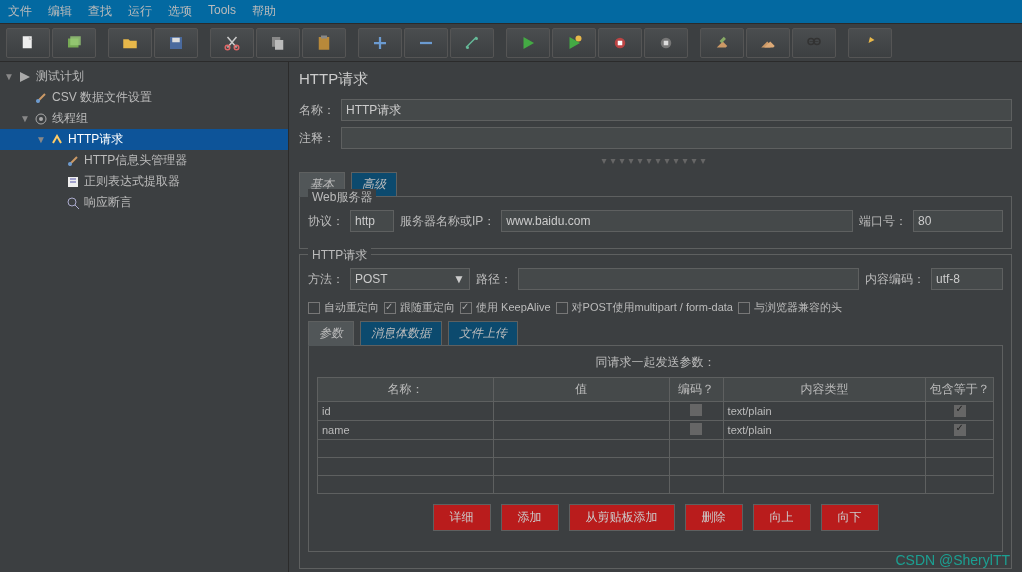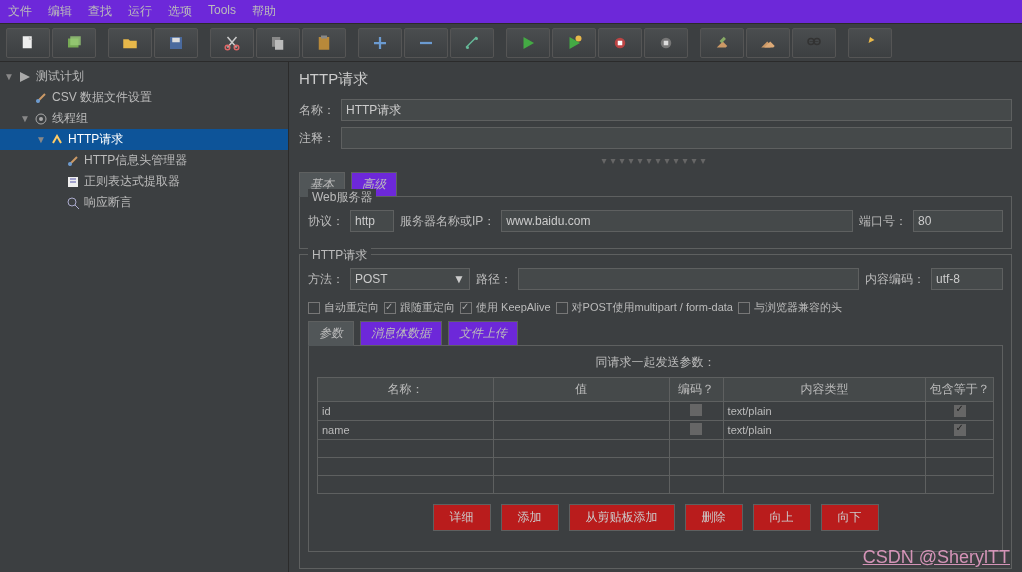--- a/index.html
+++ b/index.html
@@ -1,56 +1,56 @@
 <!DOCTYPE html>
 <html><head>
 <meta charset="utf-8">
 <style>
 * { box-sizing: border-box; margin: 0; padding: 0; }
 body { font-family: "Microsoft YaHei", Arial, sans-serif; font-size: 12px; background: #3c3f41; color: #bbbbbb; width: 1022px; height: 572px; overflow: hidden; }
-.menubar { background: #6d28d9; display: flex; padding: 3px 8px; gap: 16px; border-bottom: 1px solid #2b2b2b; }
+.menubar { background: #0369a1; display: flex; padding: 3px 8px; gap: 16px; border-bottom: 1px solid #2b2b2b; }
 .menubar span { cursor: pointer; }
 .toolbar { background: #3c3f41; display: flex; padding: 4px 6px; gap: 2px; border-bottom: 1px solid #2b2b2b; height: 38px; align-items: center; }
 .tbtn { width: 44px; height: 30px; border: 1px solid #555; background: linear-gradient(#4a4d4f,#3c3f41); display: flex; align-items: center; justify-content: center; border-radius: 2px; cursor: pointer; }
 .tbtn svg { width: 18px; height: 18px; }
 .sep { width: 8px; }
 .main { display: flex; height: calc(100% - 60px); }
 .tree { width: 289px; background: #3c3f41; border-right: 1px solid #2b2b2b; padding: 4px 0; }
 .tree-item { display: flex; align-items: center; padding: 2px 4px; gap: 4px; cursor: pointer; white-space: nowrap; }
 .tree-item.selected { background: #0d5499; color: #fff; }
 .indent0 { padding-left: 4px; } .indent1 { padding-left: 20px; } .indent2 { padding-left: 36px; } .indent3 { padding-left: 52px; }
 .arrow { width: 10px; display: inline-block; color: #888; font-size: 10px; }
 .tree-icon { width: 14px; height: 14px; display: inline-flex; }
 .panel { flex: 1; background: #3c3f41; padding: 8px 10px 0 10px; overflow: auto; position: relative; }
 .panel h2 { font-size: 15px; font-weight: normal; color: #ccc; margin-bottom: 10px; }
 .row { display: flex; align-items: center; margin-bottom: 6px; gap: 6px; }
 .lbl { white-space: nowrap; }
 input[type=text], .txt { background: #45494a; border: 1px solid #5e6060; color: #ccc; padding: 2px 4px; font-size: 12px; height: 22px; }
 .txt { flex: 1; }
 .grip { text-align: center; color: #666; font-size: 10px; letter-spacing: 4px; margin: 2px 0 6px; }
 .tabs { display: flex; gap: 6px; margin-bottom: 0; font-style: italic; }
-.tab { background: #6d28d9; border: 1px solid #5e6060; padding: 3px 10px; cursor: pointer; }
+.tab { background: #0c4a6e; border: 1px solid #5e6060; padding: 3px 10px; cursor: pointer; }
 .tab.active { background: #515658; border-bottom: 1px solid #515658; }
 .group { border: 1px solid #5e6060; margin-top: -1px; padding: 6px 8px 10px; margin-bottom: 6px; }
 .group-title { position: relative; top: -14px; background: #3c3f41; padding: 0 4px; display: inline-block; font-size: 12px; }
 .group-inner { margin-top: -10px; }
 .select { background: #45494a; border: 1px solid #5e6060; color: #ccc; padding: 2px 4px; height: 22px; width: 120px; display: flex; justify-content: space-between; align-items: center; }
 .cbrow { display: flex; gap: 5px; margin: 10px 0 6px; font-size: 11px; align-items: center; }
 .cb { width: 12px; height: 12px; border: 1px solid #777; display: inline-block; margin-right: 4px; vertical-align: middle; }
 .cb.checked::after { content: "✓"; color: #aaa; font-size: 10px; position: relative; top: -3px; left: 0; }
 .ptable { width: 100%; border-collapse: collapse; }
 .ptable th { background: #45494a; border: 1px solid #5e6060; padding: 3px; font-weight: normal; font-size: 12px; }
 .ptable td { border: 1px solid #5e6060; padding: 2px 4px; font-size: 11px; height: 18px; }
 .ptable .ck { text-align: center; }
 .cbox2 { width: 12px; height: 12px; background: #666; display: inline-block; }
 .cbox2.on::after { content: "✓"; color: #222; font-size: 10px; position: relative; top: -3px; }
 .tcaption { text-align: center; padding: 6px; }
 .btnrow { display: flex; gap: 10px; justify-content: center; padding: 10px 0; }
 .btn { background: #b91c1c; border: 1px solid #5e6060; color: #ccc; padding: 4px 16px; cursor: pointer; font-size: 12px; }
-.watermark { position: absolute; right: 12px; bottom: 6px; color: #f9a8d4; font-size: 18px; opacity: 0.8; text-decoration: underline; }
+.watermark { position: absolute; right: 12px; bottom: 6px; color: #14b8a6; font-size: 14px; opacity: 0.8; }
 </style>
 </head>
 <body>
 
 <div class="menubar">
   <span>文件</span>
   <span>编辑</span>
   <span>查找</span>
   <span>运行</span>
   <span>选项</span>

